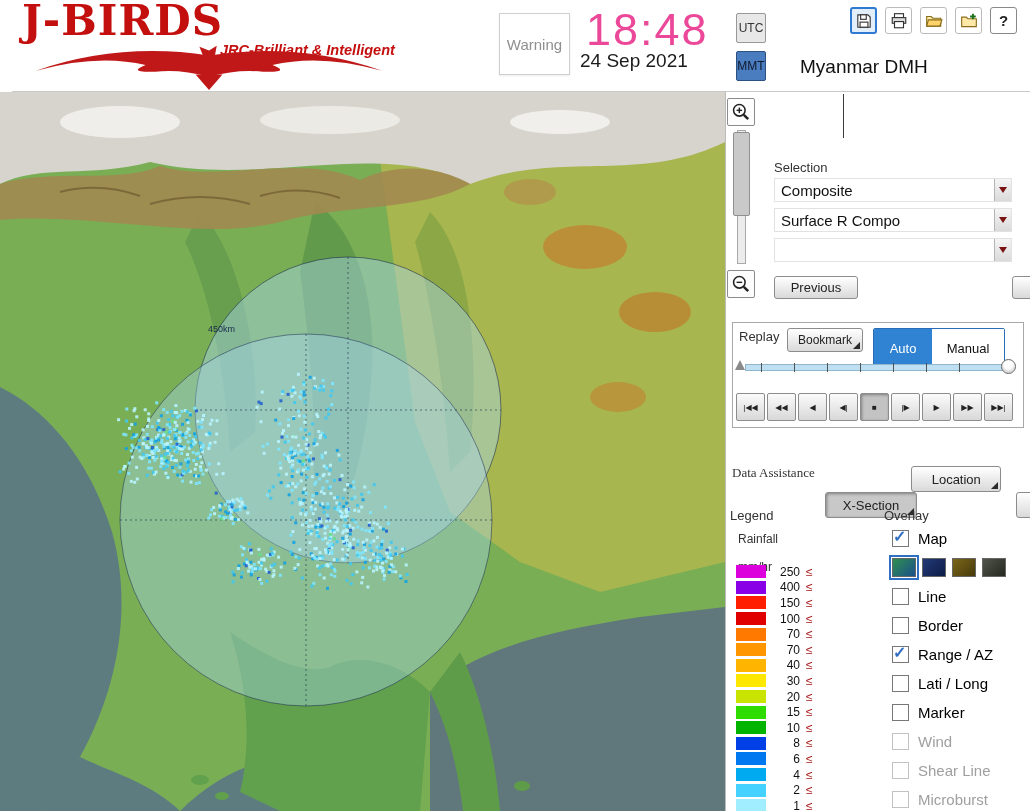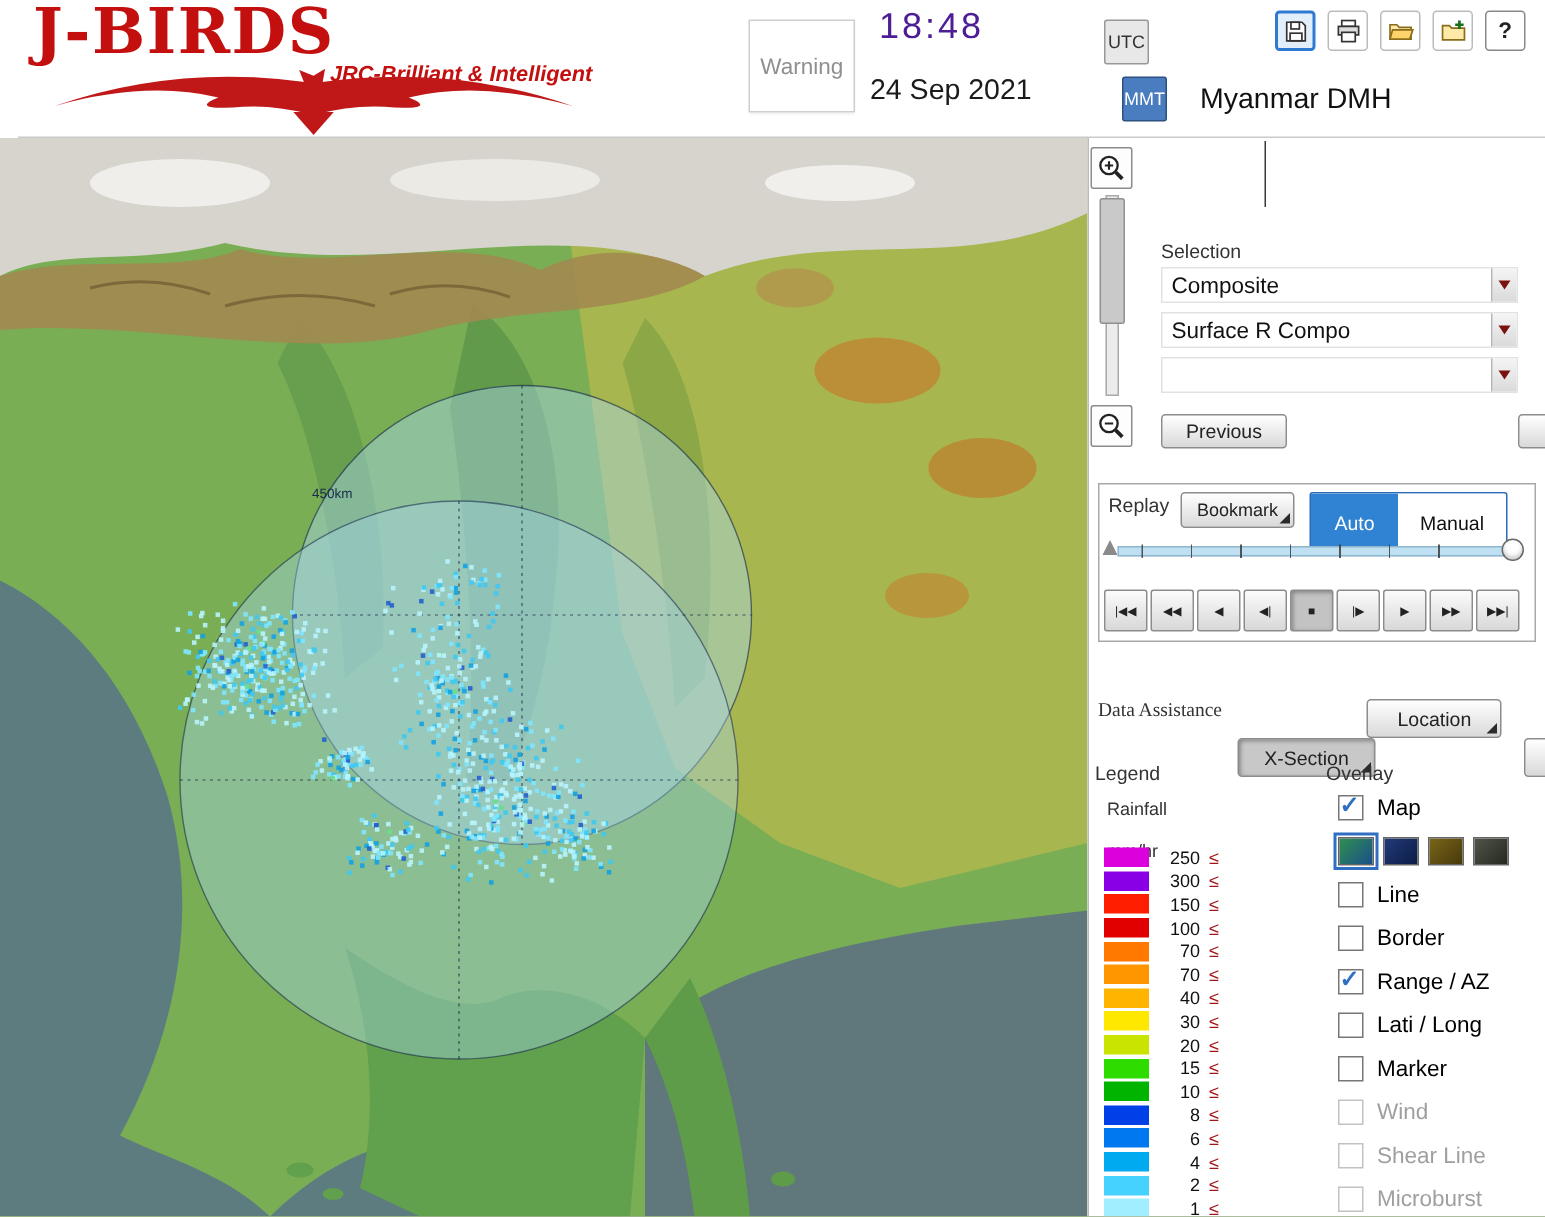--- a/index.html
+++ b/index.html
@@ -5,25 +5,25 @@
   * { margin:0; padding:0; box-sizing:border-box; }
   body { background:#888; font-family:"Liberation Sans", sans-serif; }
   .app { position:relative; width:1030px; height:811px; background:#fff; overflow:hidden; }
 
   
   header { position:absolute; left:12px; top:0; width:1030px; height:92px; background:#fff; border-bottom:1px solid #c9c9c9; }
   .logo-title { position:absolute; left:10px; top:-4px; font-family:"DejaVu Serif", serif; font-weight:bold; font-size:42px; color:#c40f0f; letter-spacing:1px; }
   .logo-tags { position:absolute; left:208px; top:8px; color:#c40f0f; font-weight:bold; font-size:14.5px; line-height:17px; white-space:pre; font-style:italic; }
   .eagle { position:absolute; left:12px; top:40px; width:372px; height:50px; }
   .warning-box { position:absolute; left:487px; top:13px; width:71px; height:62px; background:#fff; border:1px solid #cfcfcf; box-shadow:0 1px 2px rgba(0,0,0,.08); display:flex; align-items:center; justify-content:center; color:#8f8f8f; font-size:15px; }
-  .clock-time { position:absolute; left:574px; top:4px; font-size:24px; color:#4c1d95; letter-spacing:2px; }
+  .clock-time { position:absolute; left:574px; top:4px; font-size:45px; color:#ec4899; letter-spacing:2px; }
   .clock-date { position:absolute; left:568px; top:50px; font-size:19px; color:#1b1b1b; }
   .tz { position:absolute; left:724px; width:30px; height:30px; font-size:12px; border:1px solid #96989c; background:#e8e8e8; color:#333; border-radius:2px; cursor:pointer; }
   .tz.utc { top:13px; }
-  .tz.mmt { top:51px; background:#4a7dbf; border-color:#2c507f; color:#ffffff;margin-left:12px; }
+  .tz.mmt { top:51px; background:#4a7dbf; border-color:#2c507f; color:#0f172a; }
   .toolbar { position:absolute; left:838px; top:7px; display:flex; gap:8px; }
   .tool-btn { width:27px; height:27px; background:#fff; border:1px solid #bbb; border-radius:3px; display:flex; align-items:center; justify-content:center; cursor:pointer; }
   .tool-btn.active { border:2px solid #2f7ad1; background:#e3eefb; }
   .tool-btn svg { width:18px; height:18px; }
   .help-glyph { font-weight:bold; font-size:15px; color:#222; }
   .org-name { position:absolute; left:788px; top:56px; font-size:19px; color:#111; }
 
   
   .map-area { position:absolute; left:0; top:92px; width:725px; height:719px; overflow:hidden; background:#79ae55; }
   .map-area svg { display:block; }
@@ -1215,21 +1215,21 @@
     <div class="abs legend-sub">Rainfall</div>
     <div class="abs legend-sub2">mm/hr</div>
     <div class="abs legend-rows">
         <div class="lg-row">
           <span class="lg-swatch" style="background: rgb(220, 0, 220);"></span>
           <span class="lg-val">250</span>
           <span class="lg-op">≤</span>
         </div>
         <div class="lg-row">
           <span class="lg-swatch" style="background: rgb(138, 0, 230);"></span>
-          <span class="lg-val">300</span>
+          <span class="lg-val">400</span>
           <span class="lg-op">≤</span>
         </div>
         <div class="lg-row">
           <span class="lg-swatch" style="background: rgb(255, 30, 0);"></span>
           <span class="lg-val">150</span>
           <span class="lg-op">≤</span>
         </div>
         <div class="lg-row">
           <span class="lg-swatch" style="background: rgb(224, 0, 0);"></span>
           <span class="lg-val">100</span>

